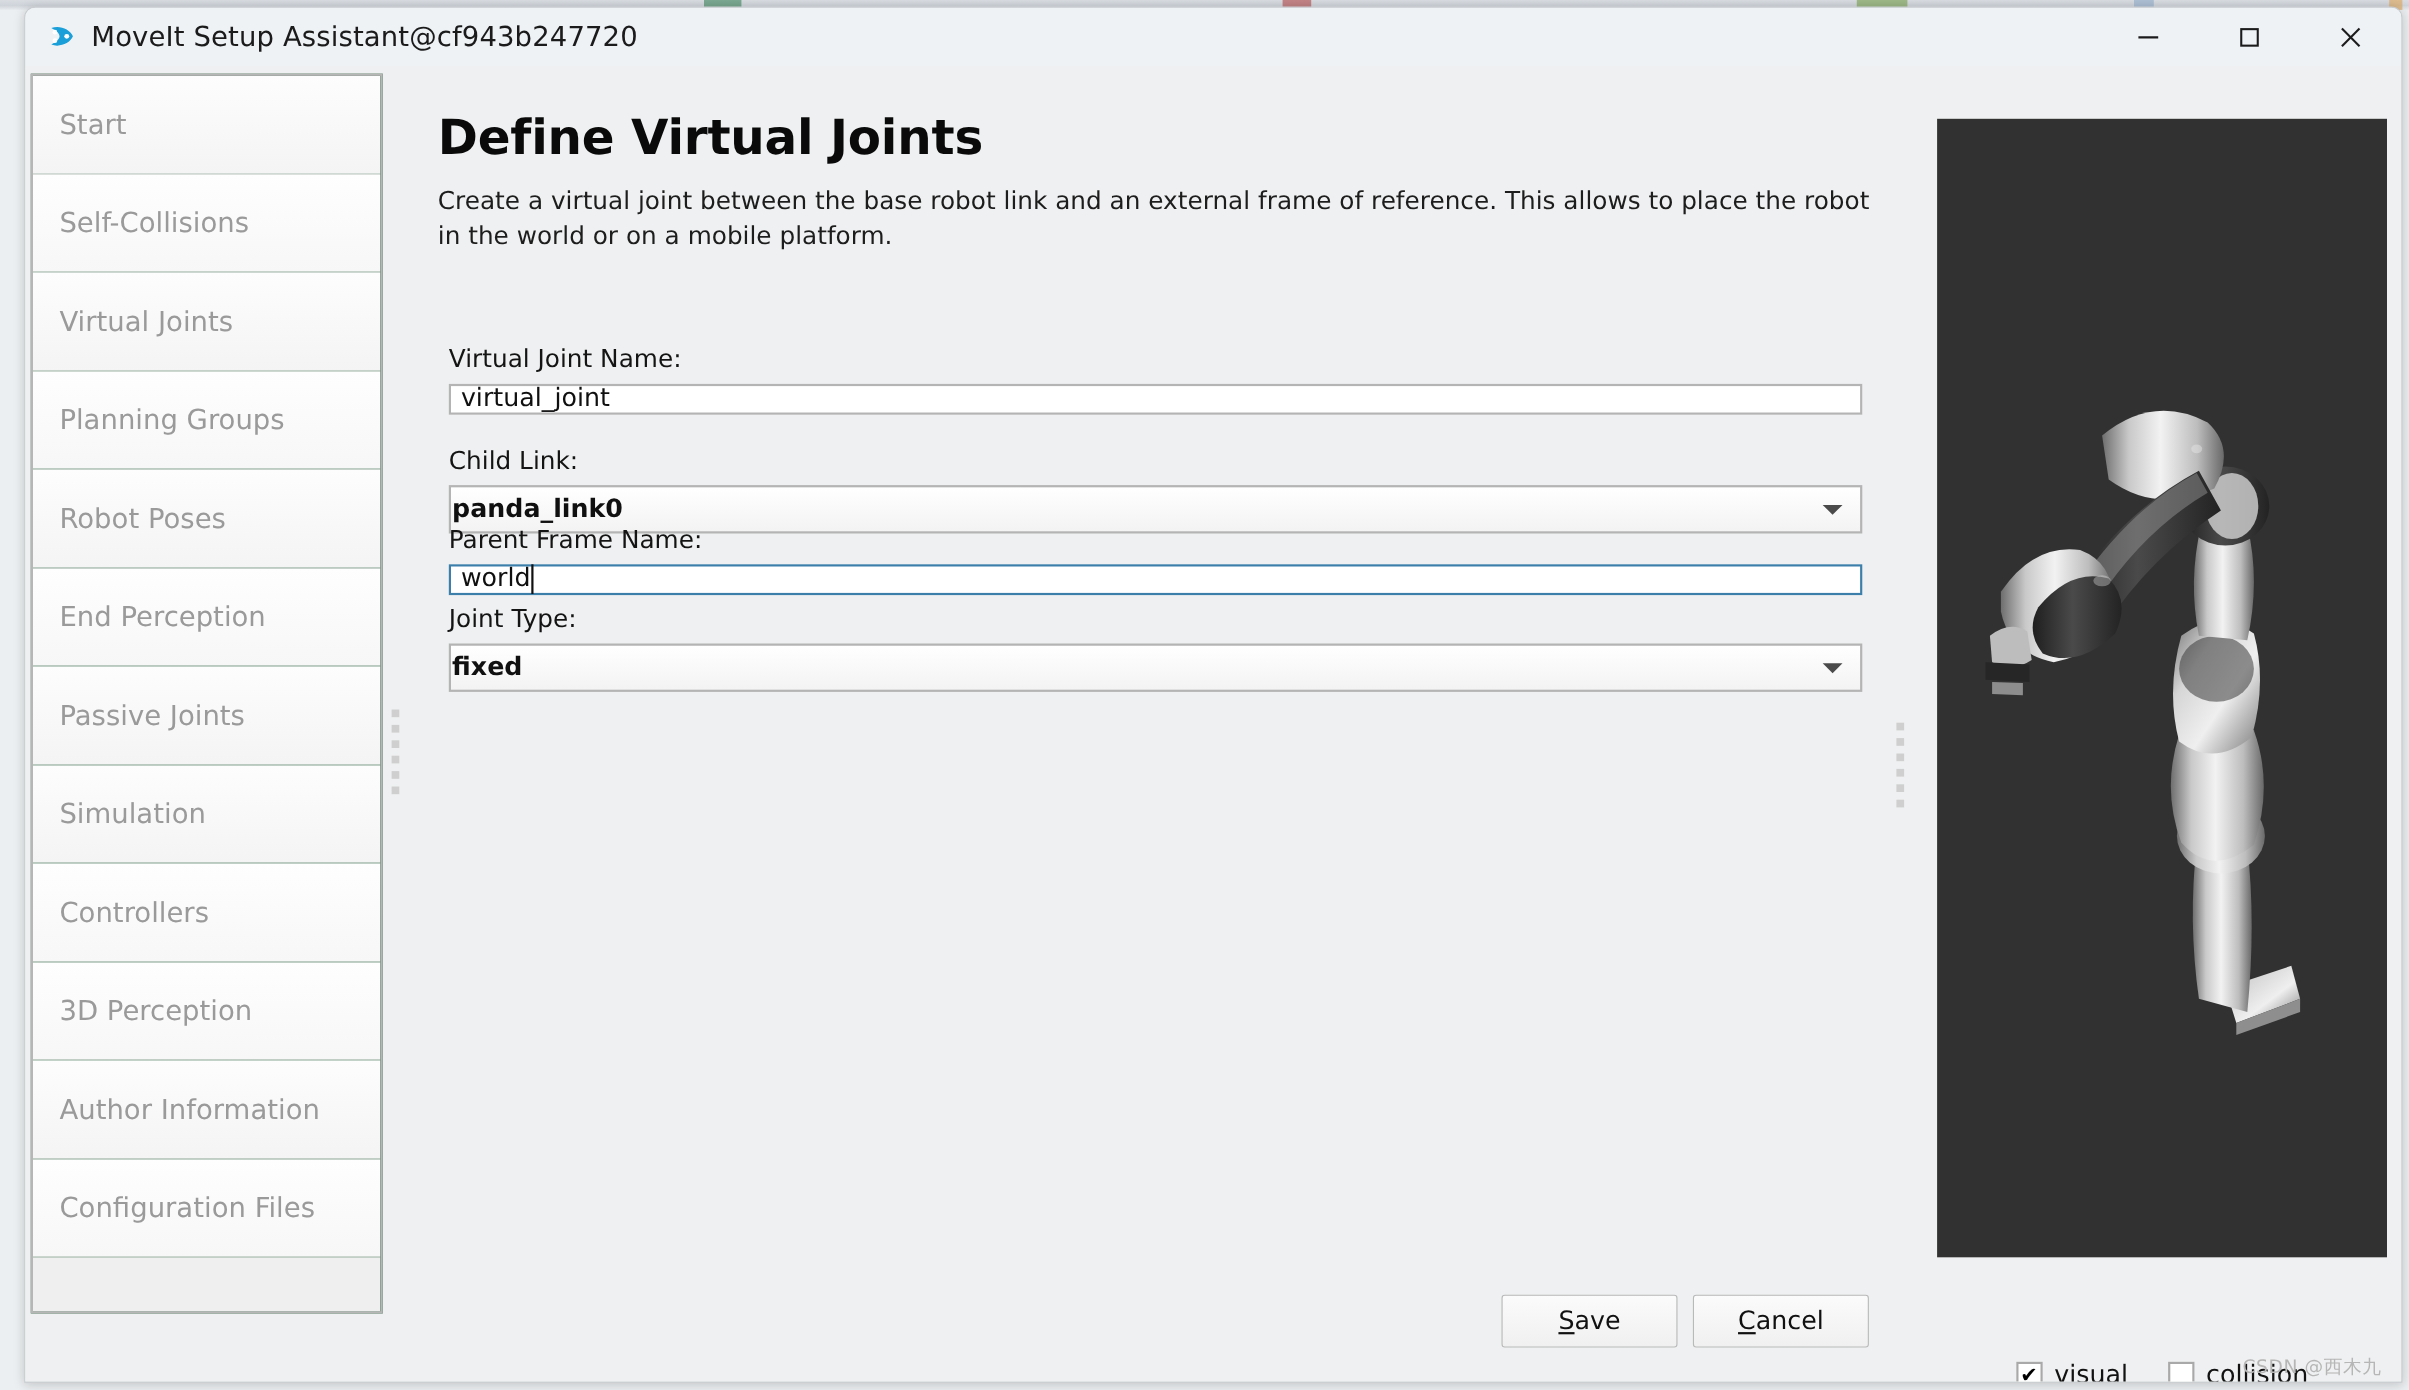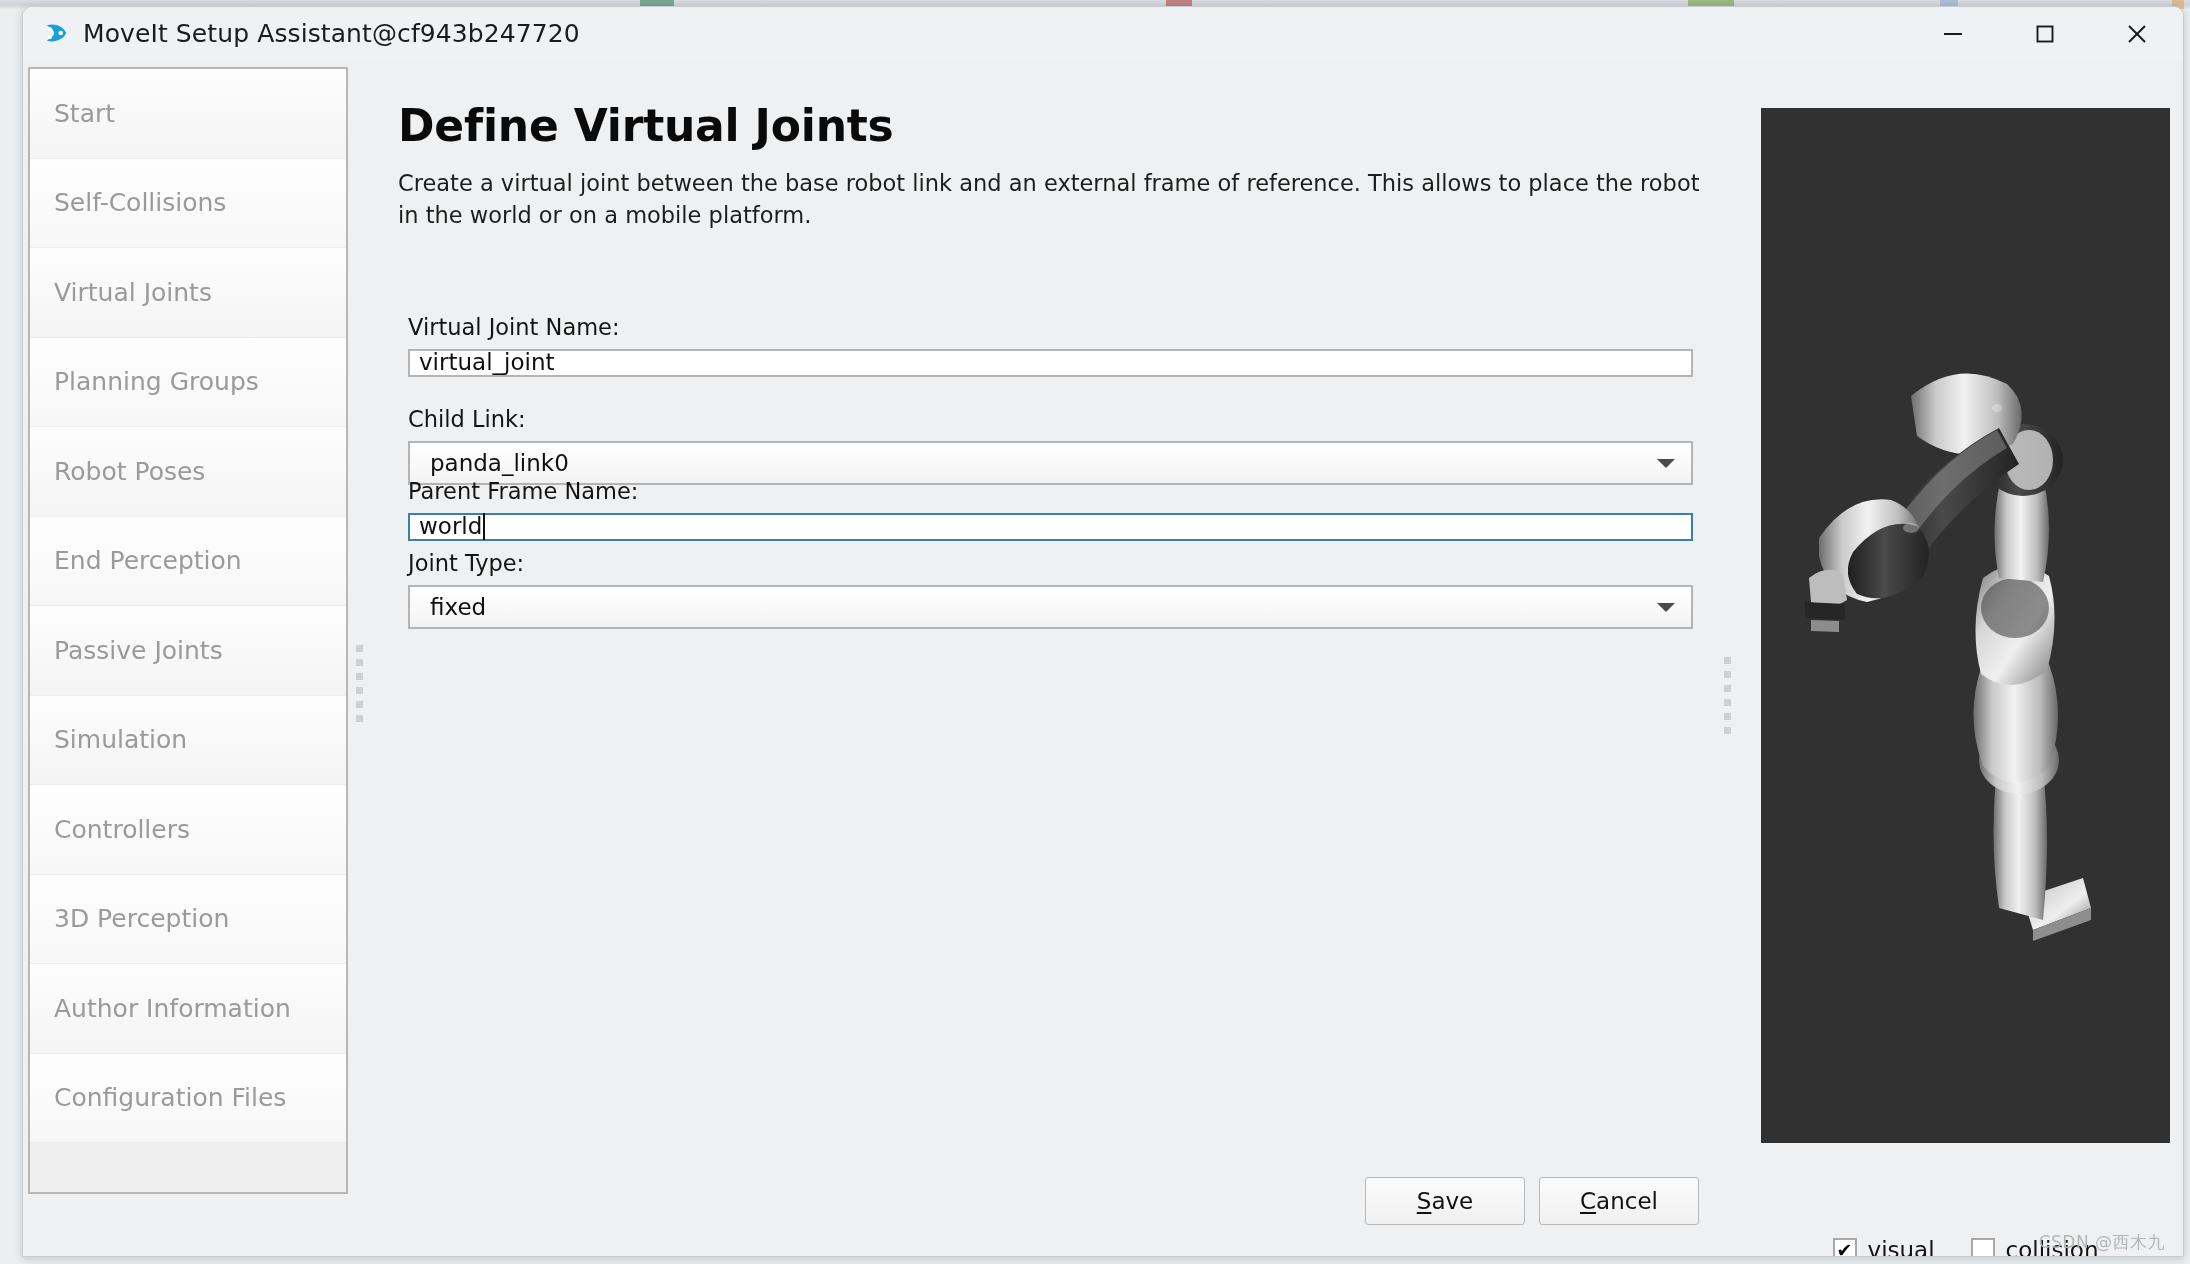--- a/index.html
+++ b/index.html
@@ -101,22 +101,22 @@
   }
   .text-input.focused { border: 2px solid #3d7fab; }
   .caret {
     display:inline-block; width: 2px; height: 27px; background: #111;
     margin-left: 1px; position: relative; top: 1px;
   }
   .combo {
     position: absolute; left: 20px; width: 1285px; height: 44px;
     background: linear-gradient(180deg,#ffffff 0%, #f3f3f3 100%);
     border: 2px solid #b4b4b4;
-    display: flex; align-items: center; padding-left: 20px;
-    font-size: 23px; color: #101010;
+    display: flex; align-items: center; padding-left: 1px;
+    font-size: 23px; color: #101010; font-weight: bold;
   }
   .combo .arrow {
     margin-left: auto; margin-right: 16px;
     width: 0; height: 0;
     border-left: 9px solid transparent;
     border-right: 9px solid transparent;
     border-top: 9px solid #4a4a4a;
   }
 
   

